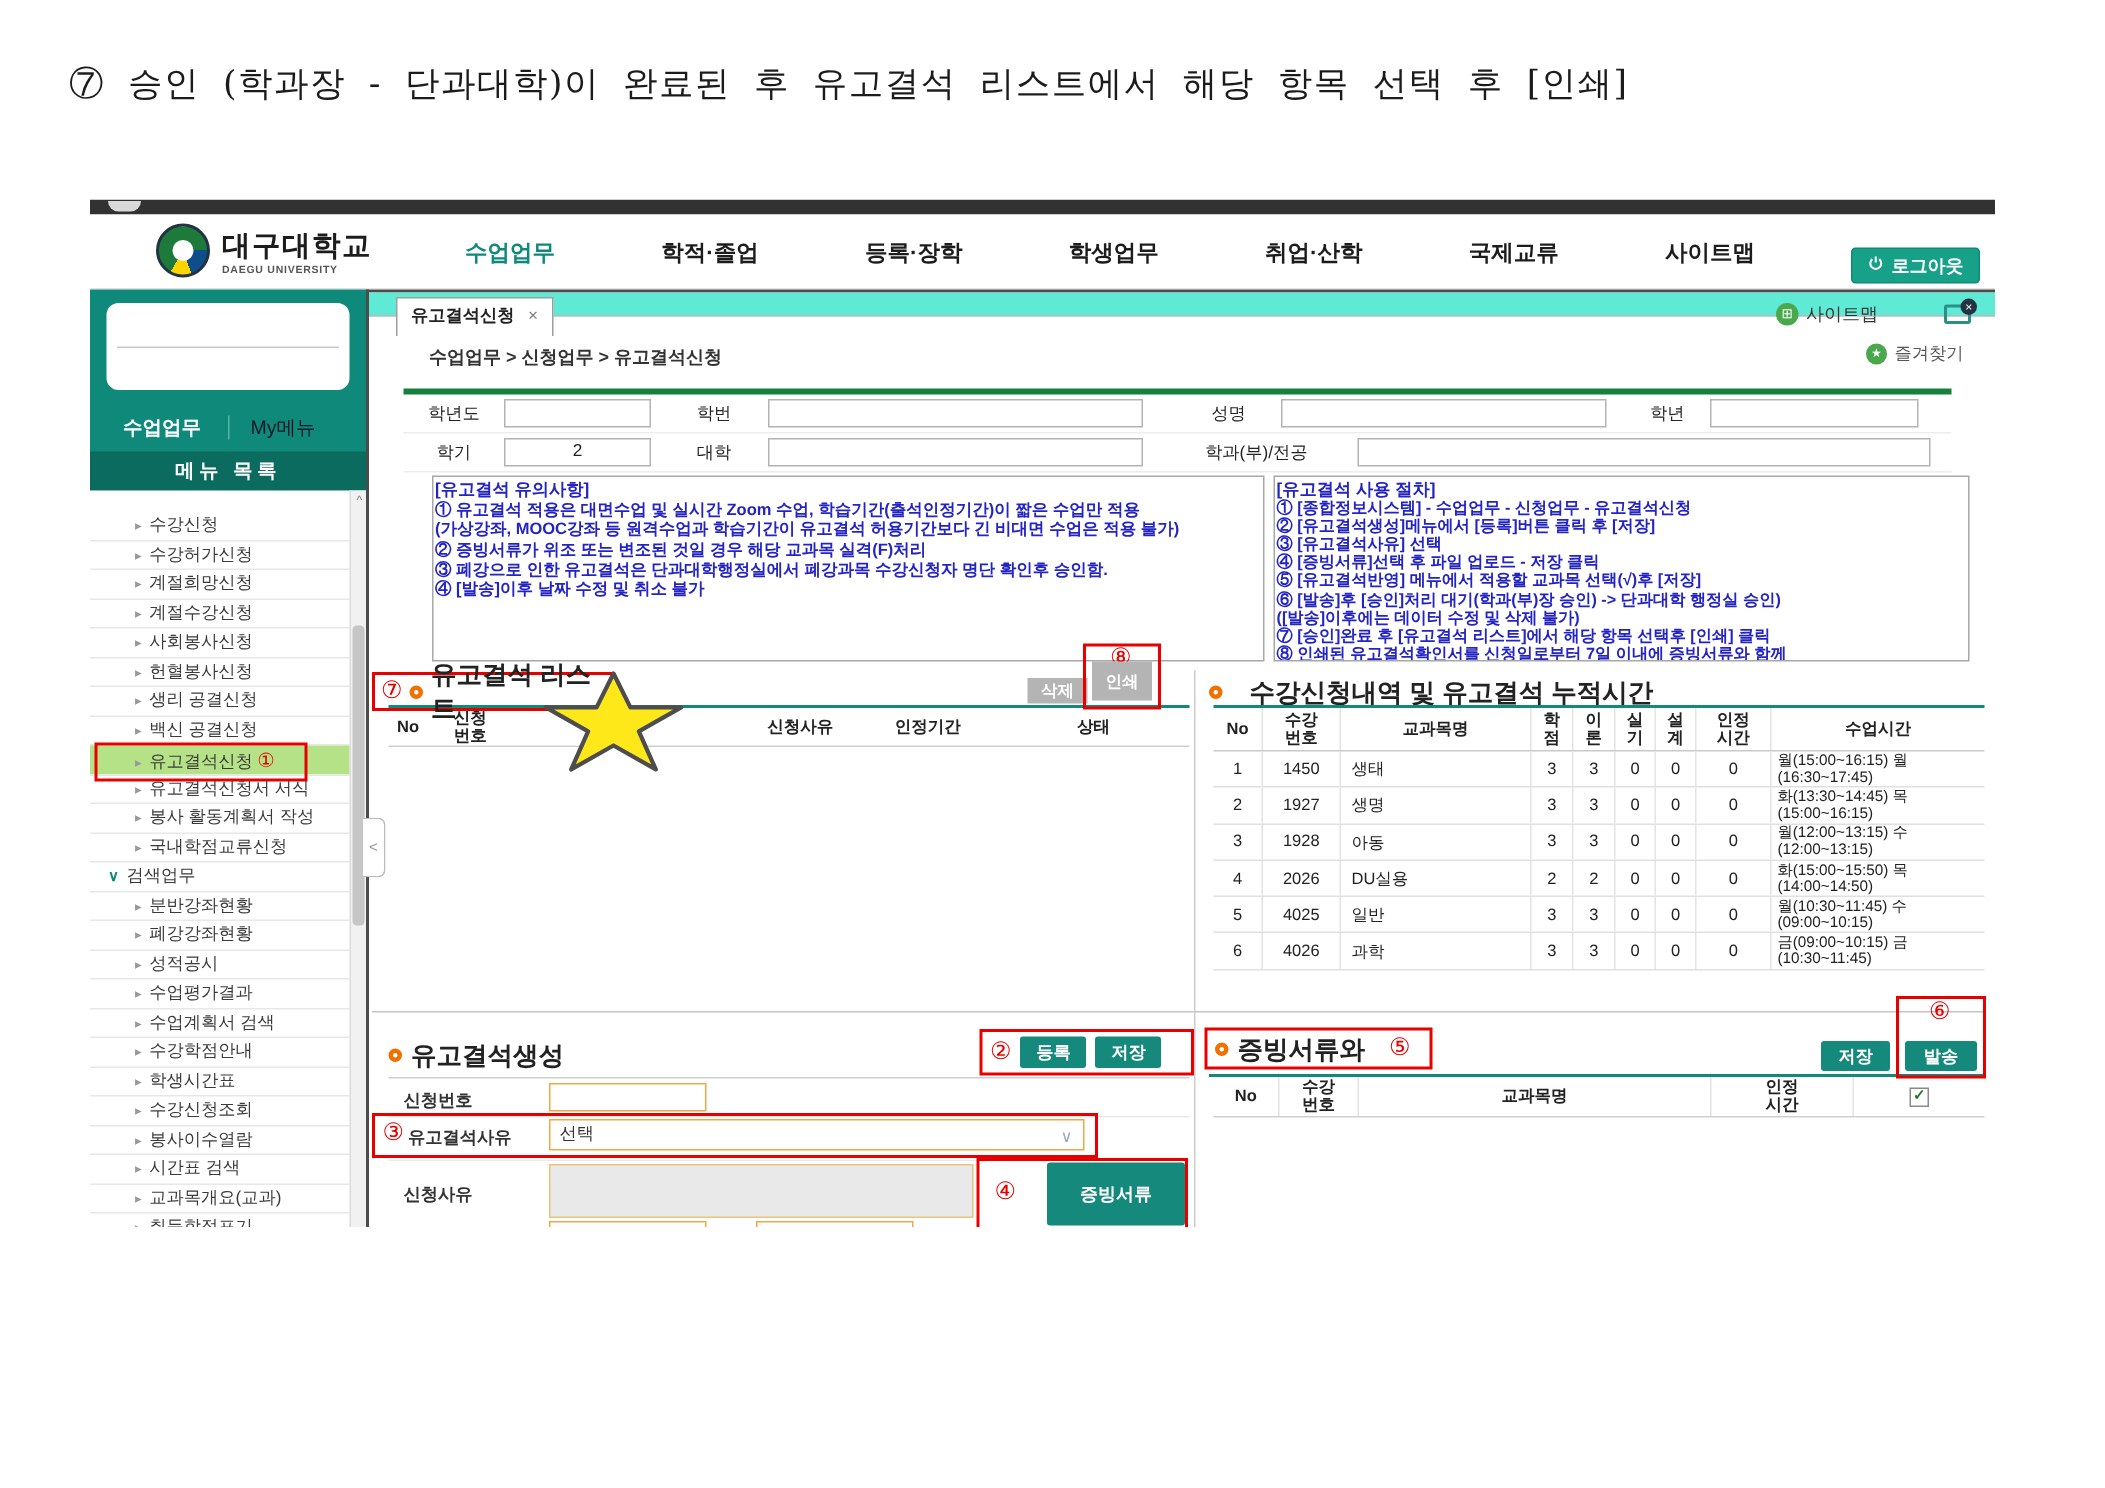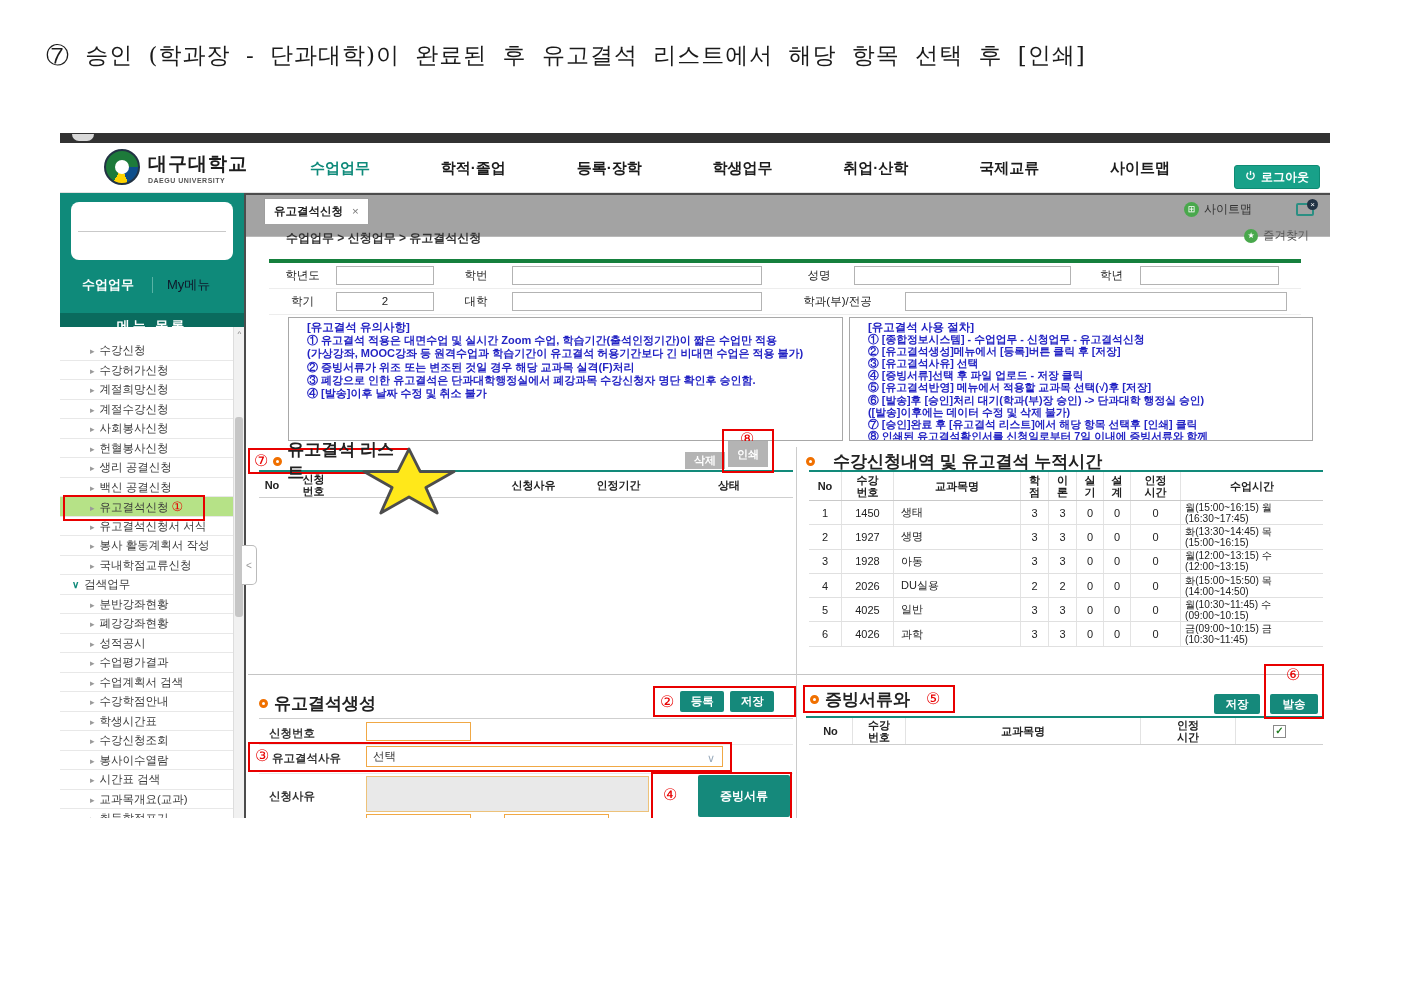--- a/index.html
+++ b/index.html
@@ -34,41 +34,41 @@
   
   .sidebar { position:absolute; left:0; top:60px; width:184px; height:625px; background:#0f8a7a; }
   .loginbox { position:absolute; left:11px; top:9px; width:162px; height:58px; background:#fff; border-radius:8px; }
   .loginbox::after { content:""; position:absolute; left:7px; right:7px; top:50%; border-top:1px solid #c9c9c9; }
   .sidetabs { position:absolute; left:0; top:77px; width:184px; height:30px; display:flex; align-items:center; }
   .stab { font-size:13px; font-weight:bold; cursor:pointer; }
   .stab.main { color:#fff; margin-left:22px; }
   .stabdiv { width:1px; height:16px; background:#58b3a5; margin:0 14px 0 18px; }
   .stab.my { color:#0f172a; font-weight:normal; }
   .menutitle { position:absolute; left:0; top:108px; width:184px; height:26px; background:#0a6b5e; color:#fff;
-               font-size:13px; font-weight:bold; text-align:center; line-height:26px; letter-spacing:3px;margin-top:12px; }
+               font-size:13px; font-weight:bold; text-align:center; line-height:26px; letter-spacing:3px; }
   .menulist { position:absolute; left:0; top:134px; width:184px; height:491px; background:#fff; padding-top:14px; overflow:hidden; }
   .menu-item { position:relative; height:19.5px; line-height:19.5px; font-size:11.5px; color:#3a3a3a;
                padding-left:30px; border-bottom:1px solid #e8e8e8; cursor:pointer; white-space:nowrap; }
   .menu-item .arrow::before { content:"▸"; color:#999; font-size:9px; margin-right:5px; }
   .menu-item.group { padding-left:12px; }
   .menu-item.group .arrow::before { content:"∨"; color:#0f8a7a; font-size:10px; font-weight:bold; }
   .menu-item.active { background:#b6e287; }
   .menu-item.active::after { content:""; position:absolute; left:3px; top:-2px; width:138px; height:22px; border:2px solid #e80000; pointer-events:none; }
   .menu-item .badge { color:#e80000; font-size:13px; margin-left:3px; }
   .sscroll { position:absolute; right:0; top:134px; width:11px; height:491px; background:#f1f1f1; border-left:1px solid #ddd; }
   .sarrow { width:11px; height:12px; font-size:8px; color:#777; text-align:center; line-height:14px; }
   .sarrow::before { content:"^"; }
   .sthumb { position:absolute; left:1px; top:90px; width:8px; height:200px; background:#c6c6c6; border-radius:3px; }
   .collapse { position:absolute; left:182px; top:412px; width:15px; height:40px; background:#fff; border:1px solid #bbb;
               border-left:none; border-radius:0 5px 5px 0; color:#999; font-size:10px; text-align:center; line-height:40px; cursor:pointer; z-index:5; }
 
   
   .content { position:absolute; left:184px; top:60px; width:1086px; height:625px; background:#fff;
              border-left:2px solid #4c4c4c; border-top:2px solid #4c4c4c; }
-  .tabbar { position:absolute; left:0; top:0; width:100%; height:42px; background:#a3a3a3; border-bottom:1px solid #b9b9b9; }
+  .tabbar { position:absolute; left:0; top:0; width:100%; height:16px; background:#5eead4; border-bottom:1px solid #b9b9b9; }
   .tab { position:absolute; left:18px; top:3px; height:26px; background:#fff; border:1px solid #9e9e9e; border-bottom:none;
          font-size:11.5px; font-weight:bold; line-height:25px; padding:0 9px; cursor:pointer; }
   .tab .x { color:#777; font-weight:normal; margin-left:9px; }
   .tb-sitemap { position:absolute; left:938px; top:6px; display:flex; align-items:center; gap:5px; font-size:12px; color:#333; cursor:pointer; }
   .ico-sitemap { width:15px; height:15px; border-radius:50%; background:#49a84c; color:#fff; font-size:9px; text-align:center; line-height:15px; }
   .ico-sitemap::before { content:"⊞"; }
   .tb-winx { position:absolute; left:1050px; top:8px; width:18px; height:13px; border:2px solid #2b8f83; border-radius:2px; cursor:pointer; }
   .tb-winx::after { content:"×"; position:absolute; right:-6px; top:-6px; width:11px; height:11px; border-radius:50%;
                     background:#234; color:#fff; font-size:8px; line-height:11px; text-align:center; }
   .breadcrumb { position:absolute; left:40px; top:35px; font-size:12px; font-weight:bold; color:#333; }
@@ -79,21 +79,21 @@
   
   .formwrap { position:absolute; left:23px; top:64px; width:1032px; border-top:4px solid #15803d; }
   .frow { display:flex; align-items:center; height:26px; border-bottom:1px solid #ededed; }
   .flabel { font-size:11.5px; color:#222; text-align:center; }
   .finput { height:19px; border:1px solid #b3b3b3; background:#fff; font-size:11.5px; line-height:17px; text-align:center; }
   .w67{width:67px}.w98{width:98px}.w72{width:72px}.w250{width:250px}.w70{width:70px}
   .w217{width:217px}.w57{width:57px}.w139{width:139px}.w135{width:135px}.w382{width:382px}
   .sp6{width:6px}.sp22{width:22px}.sp12{width:12px}.sp8{width:8px}
 
   
-  .notice { position:absolute; top:122px; border:1px solid #a8a8a8; color:#2424c4; font-weight:bold; padding:3px 18px; overflow:hidden; }
+  .notice { position:absolute; top:122px; border:1px solid #a8a8a8; color:#2424c4; font-weight:bold; padding:3px 1px; overflow:hidden; }
   .noticeL { left:42px; width:555px; height:124px; font-size:11px; line-height:13.2px; }
   .noticeR { left:603px; width:464px; height:124px; font-size:10.8px; line-height:12.1px; }
   .ntitle { font-size:11.5px; }
 
   
   .ann { color:#e80000; font-size:16px; line-height:16px; }
   .redframe { position:absolute; border:2px solid #e80000; z-index:4; pointer-events:none; }
   .bullet { width:9px; height:9px; border-radius:50%; background:#fff; border:3px solid #f07000; flex:none; }
   .sectitle { font-size:17px; font-weight:bold; color:#222; }
   .gbtn { background:#b4b4b4; color:#fff; border:none; font-size:11px; font-weight:bold; cursor:pointer; }

